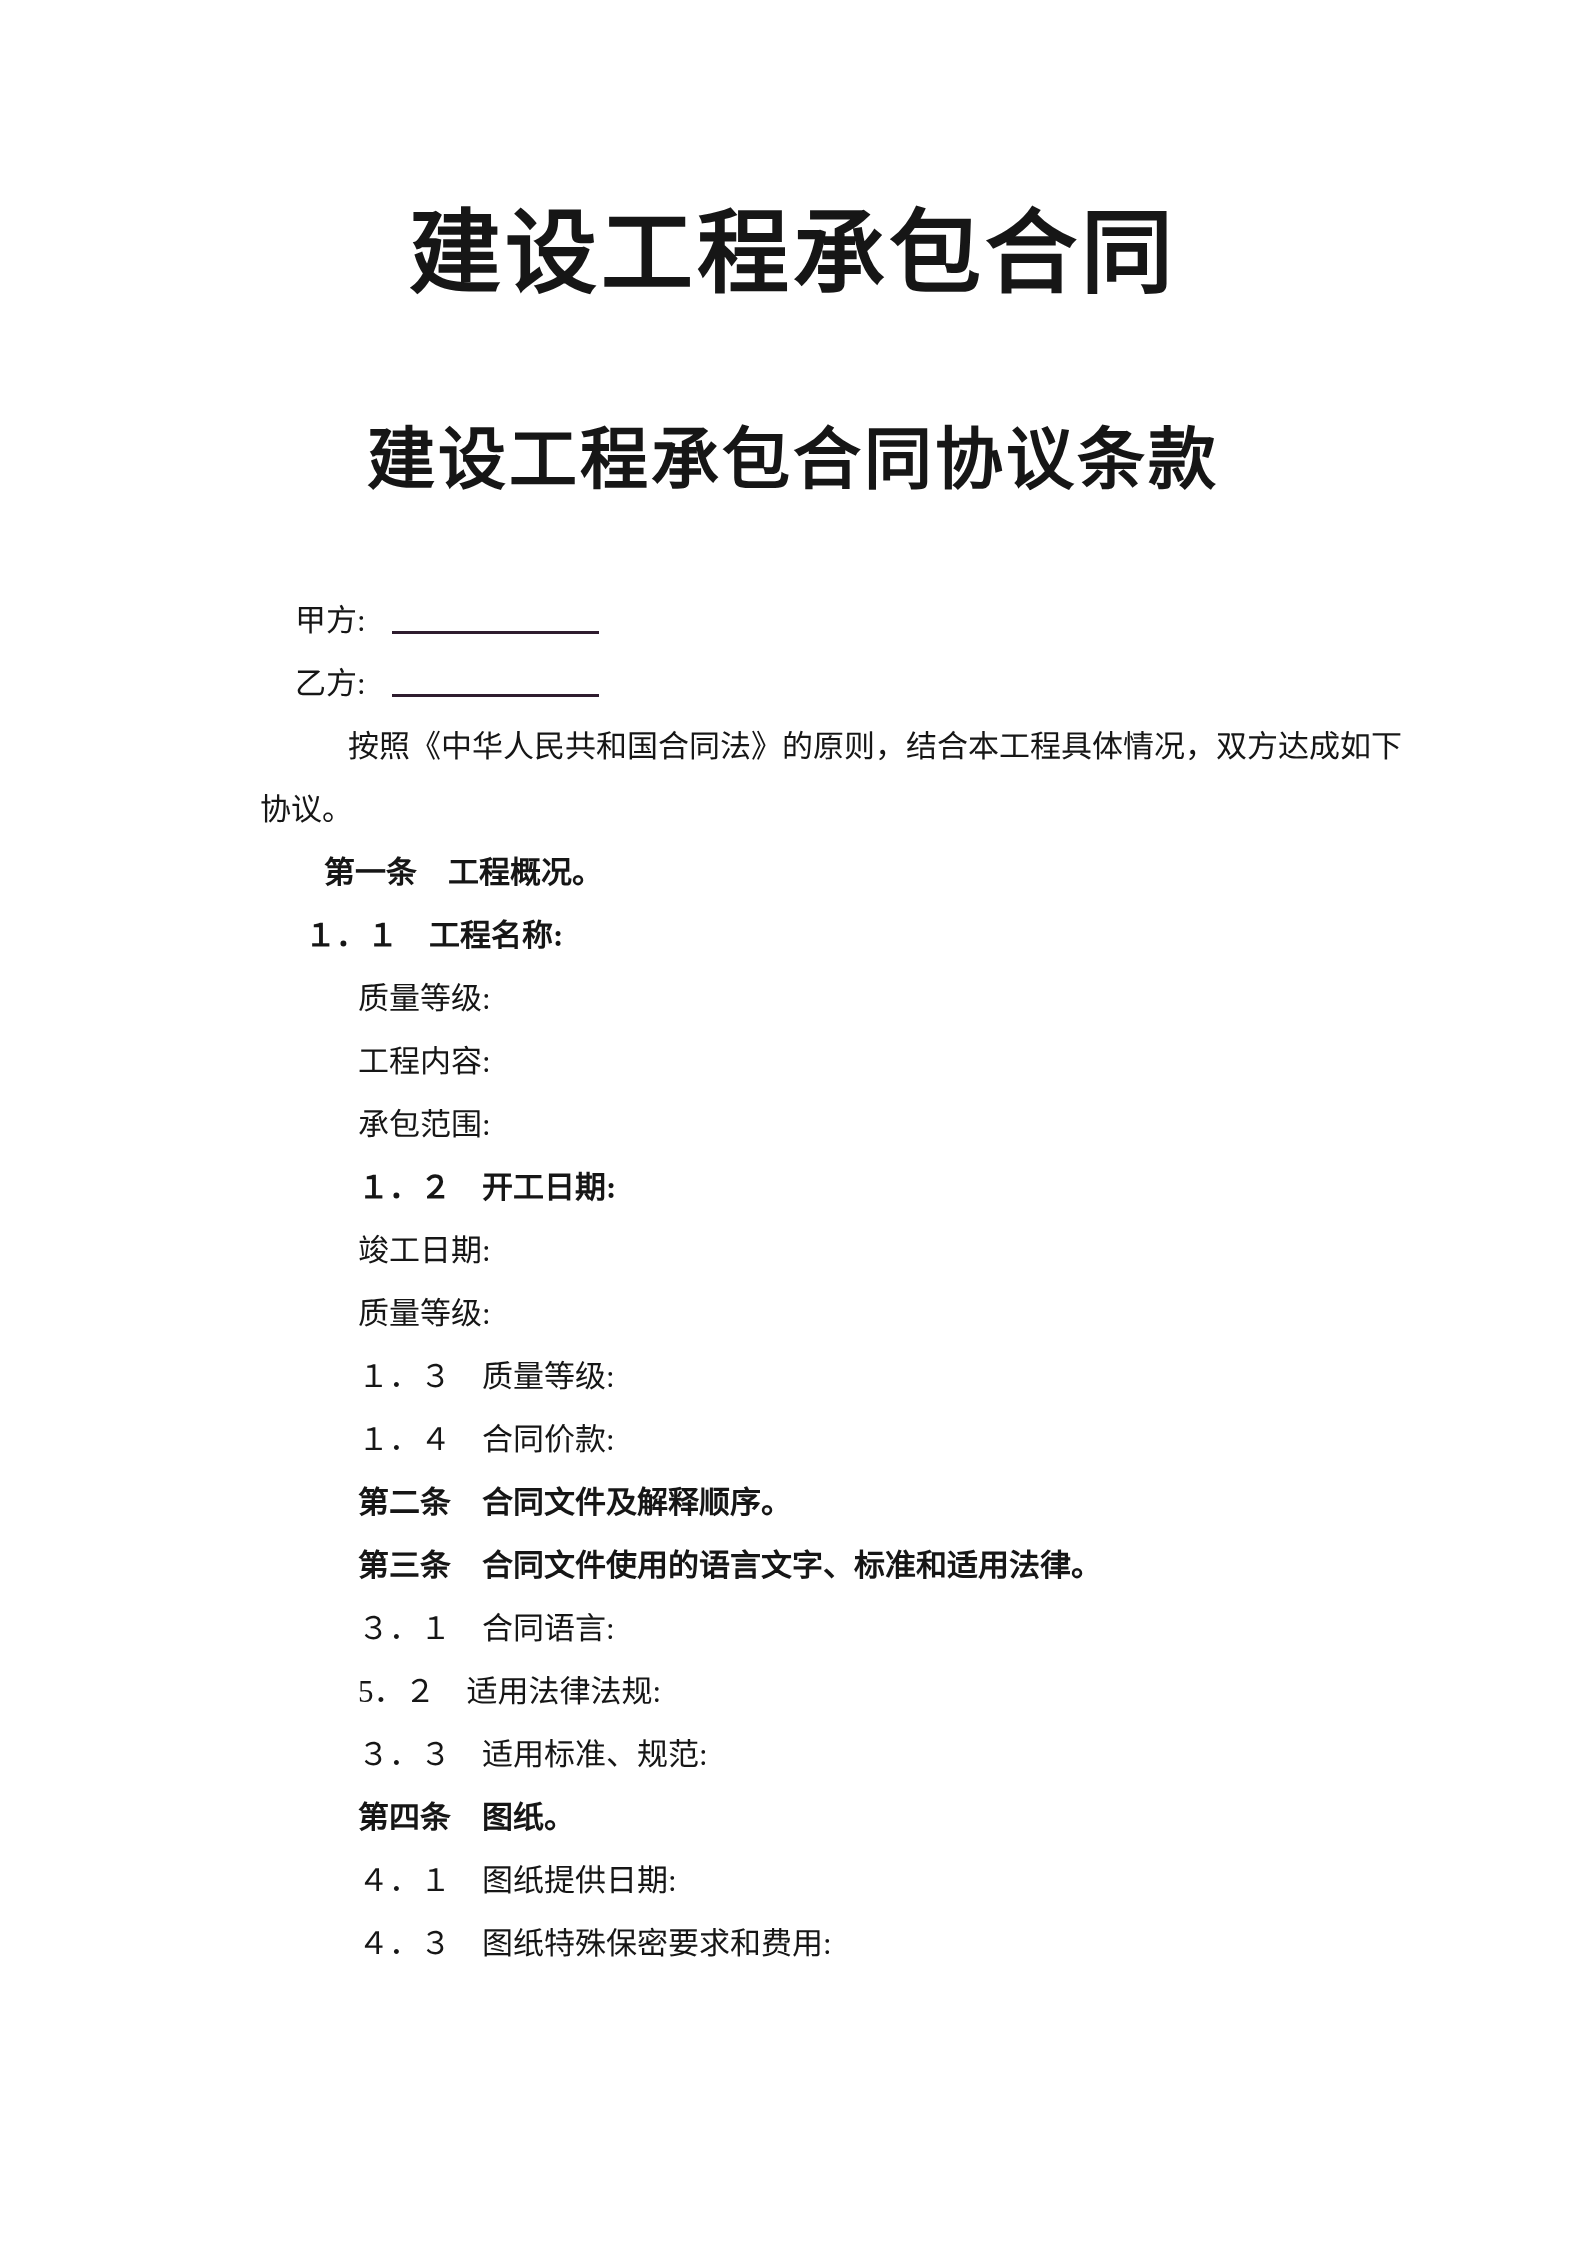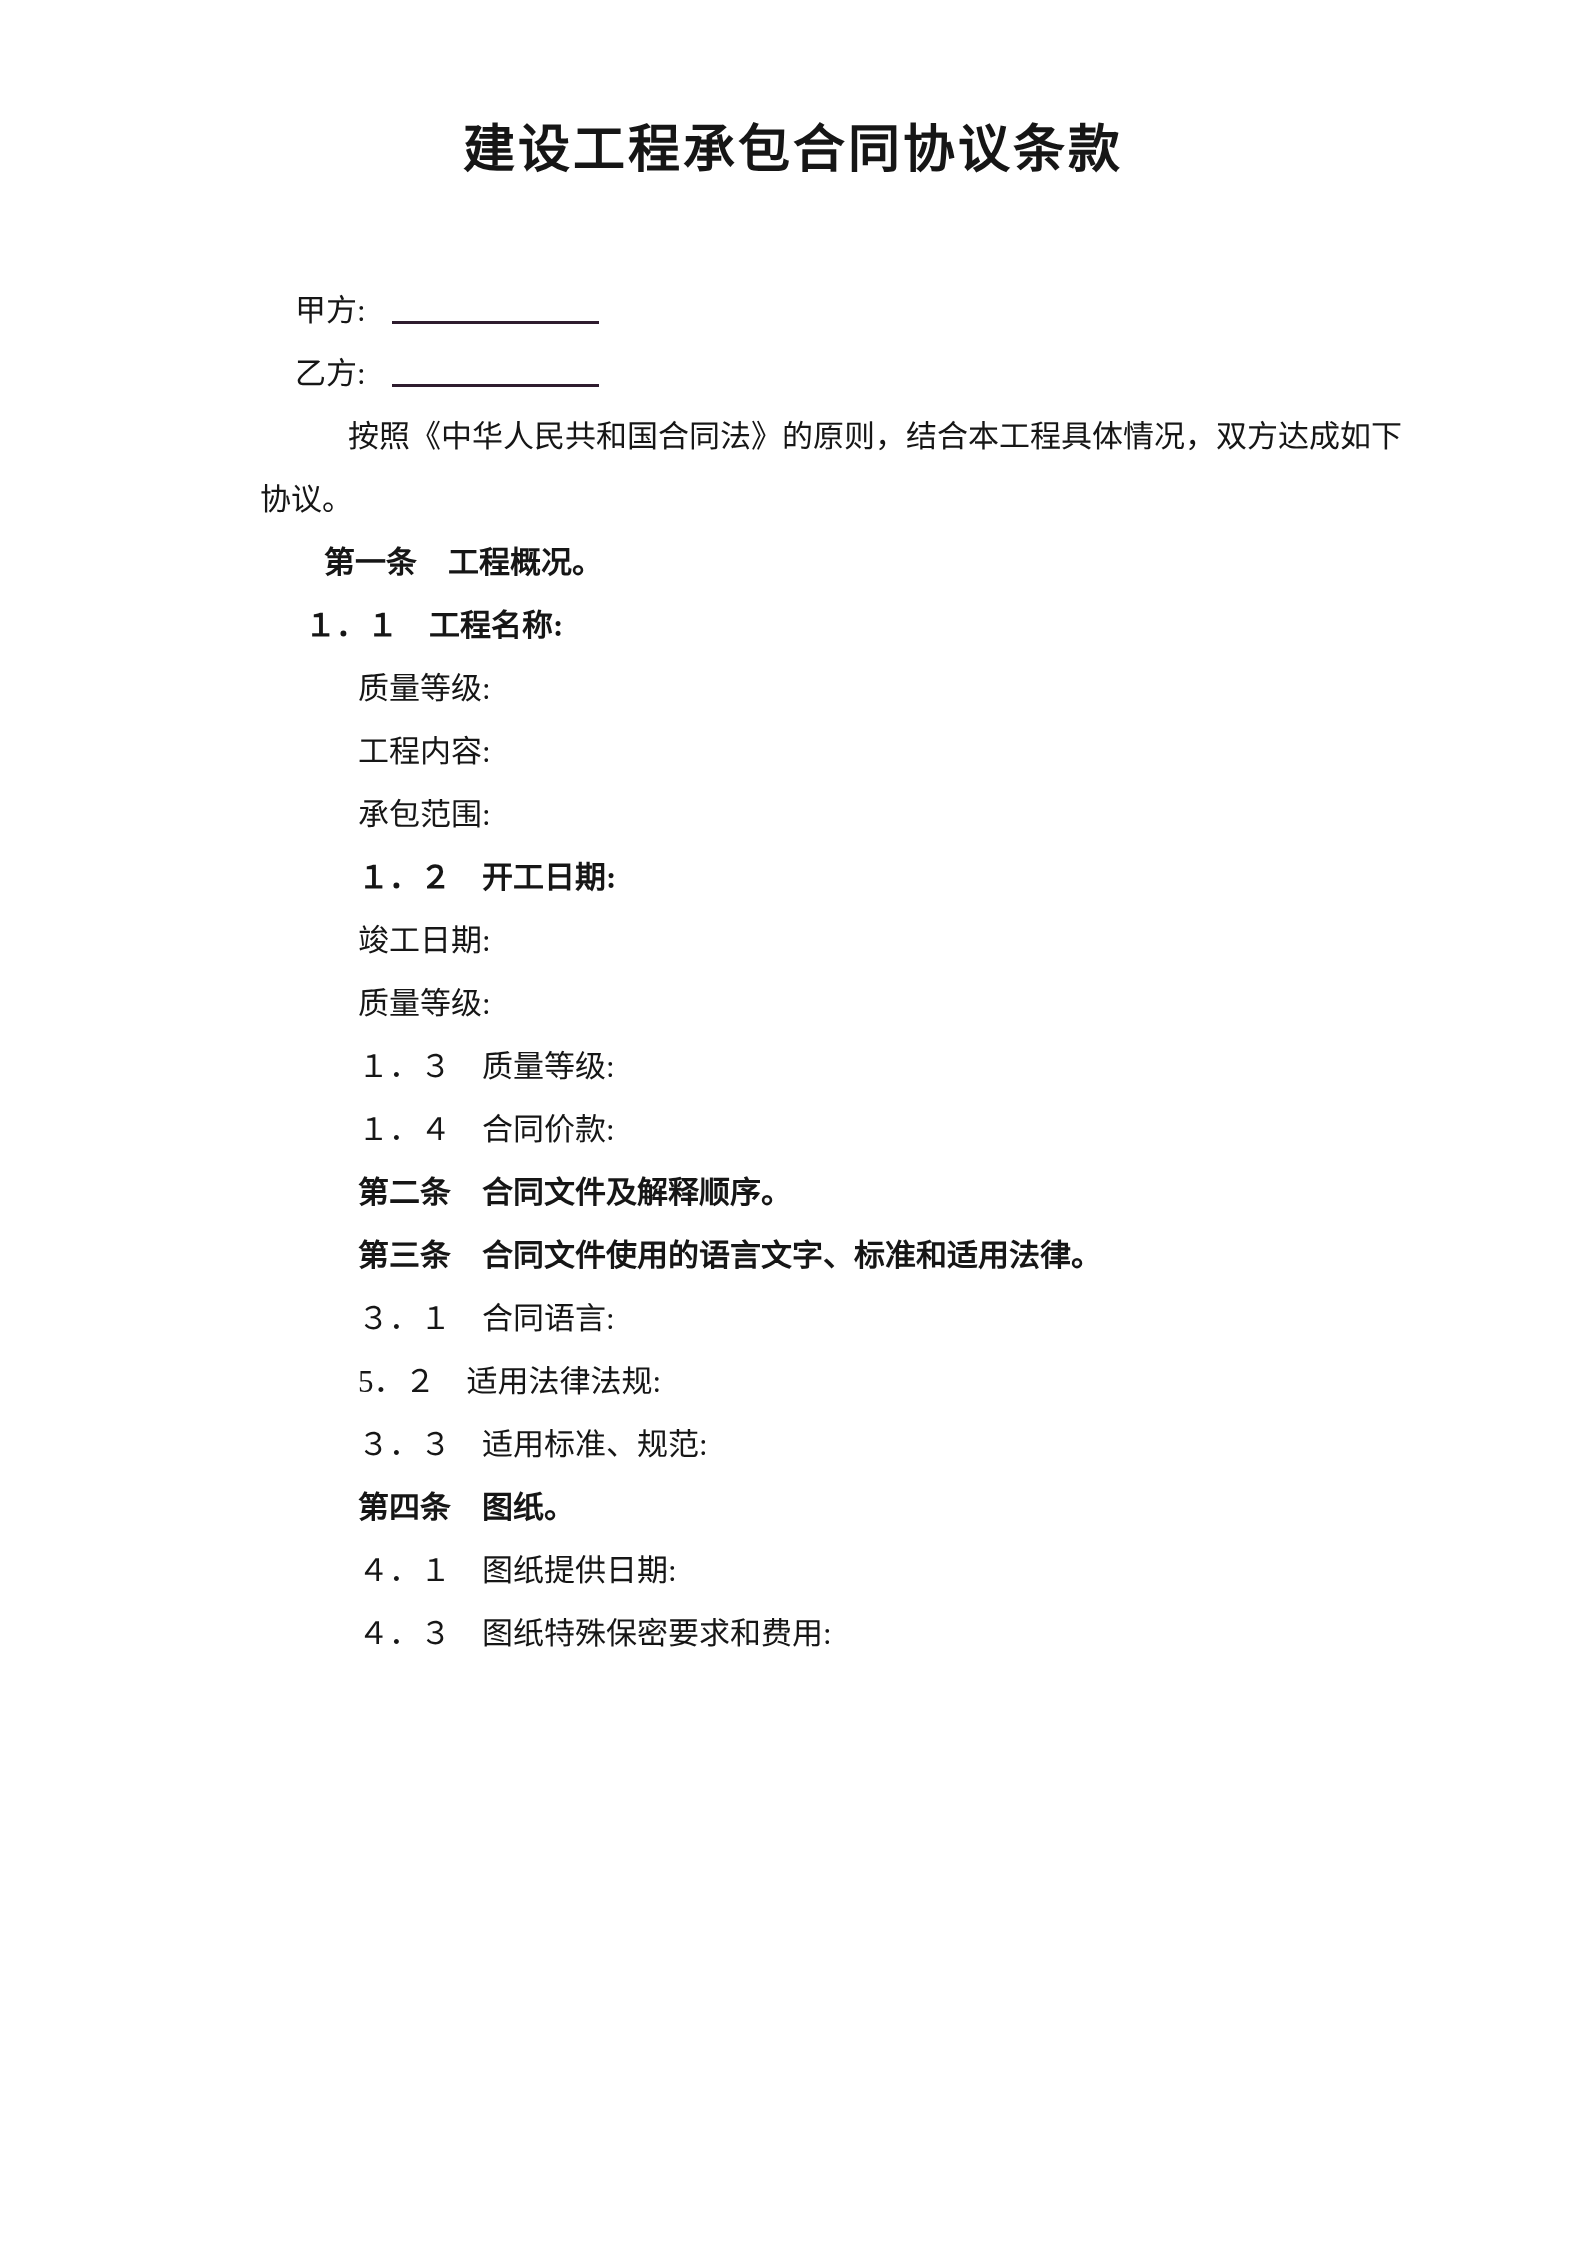--- a/index.html
+++ b/index.html
@@ -19,21 +19,21 @@
     text-align:center;
     font-size:92px;
     font-weight:700;
     letter-spacing:4px;
     line-height:112px;
     white-space:nowrap;
   }
   .doc-subtitle{
     margin:108px 0 0 0;
     text-align:center;
-    font-size:52px;
+    font-size:68px;
     font-weight:700;
     letter-spacing:3px;
     line-height:84px;
     white-space:nowrap;
   }
   .doc-body{
     margin:84px 186px 0 260px;
     font-size:31px;
   }
   .row{
@@ -54,20 +54,21 @@
   .ind-a{padding-left:45px;align-items:center;}
   .ind-b{padding-left:64px;}
   .ind-c{padding-left:98px;}
   .bold{font-weight:700;}
 </style>
 </head>
 <body>
 
 <div class="page">
 
+  <h1 class="doc-title">建设工程承包合同</h1>
 
   <h2 class="doc-subtitle">建设工程承包合同协议条款</h2>
 
   <div class="doc-body">
 
     <div class="row party-row">
       <span>甲方:</span>
       <span class="blank-line"></span>
     </div>
 

